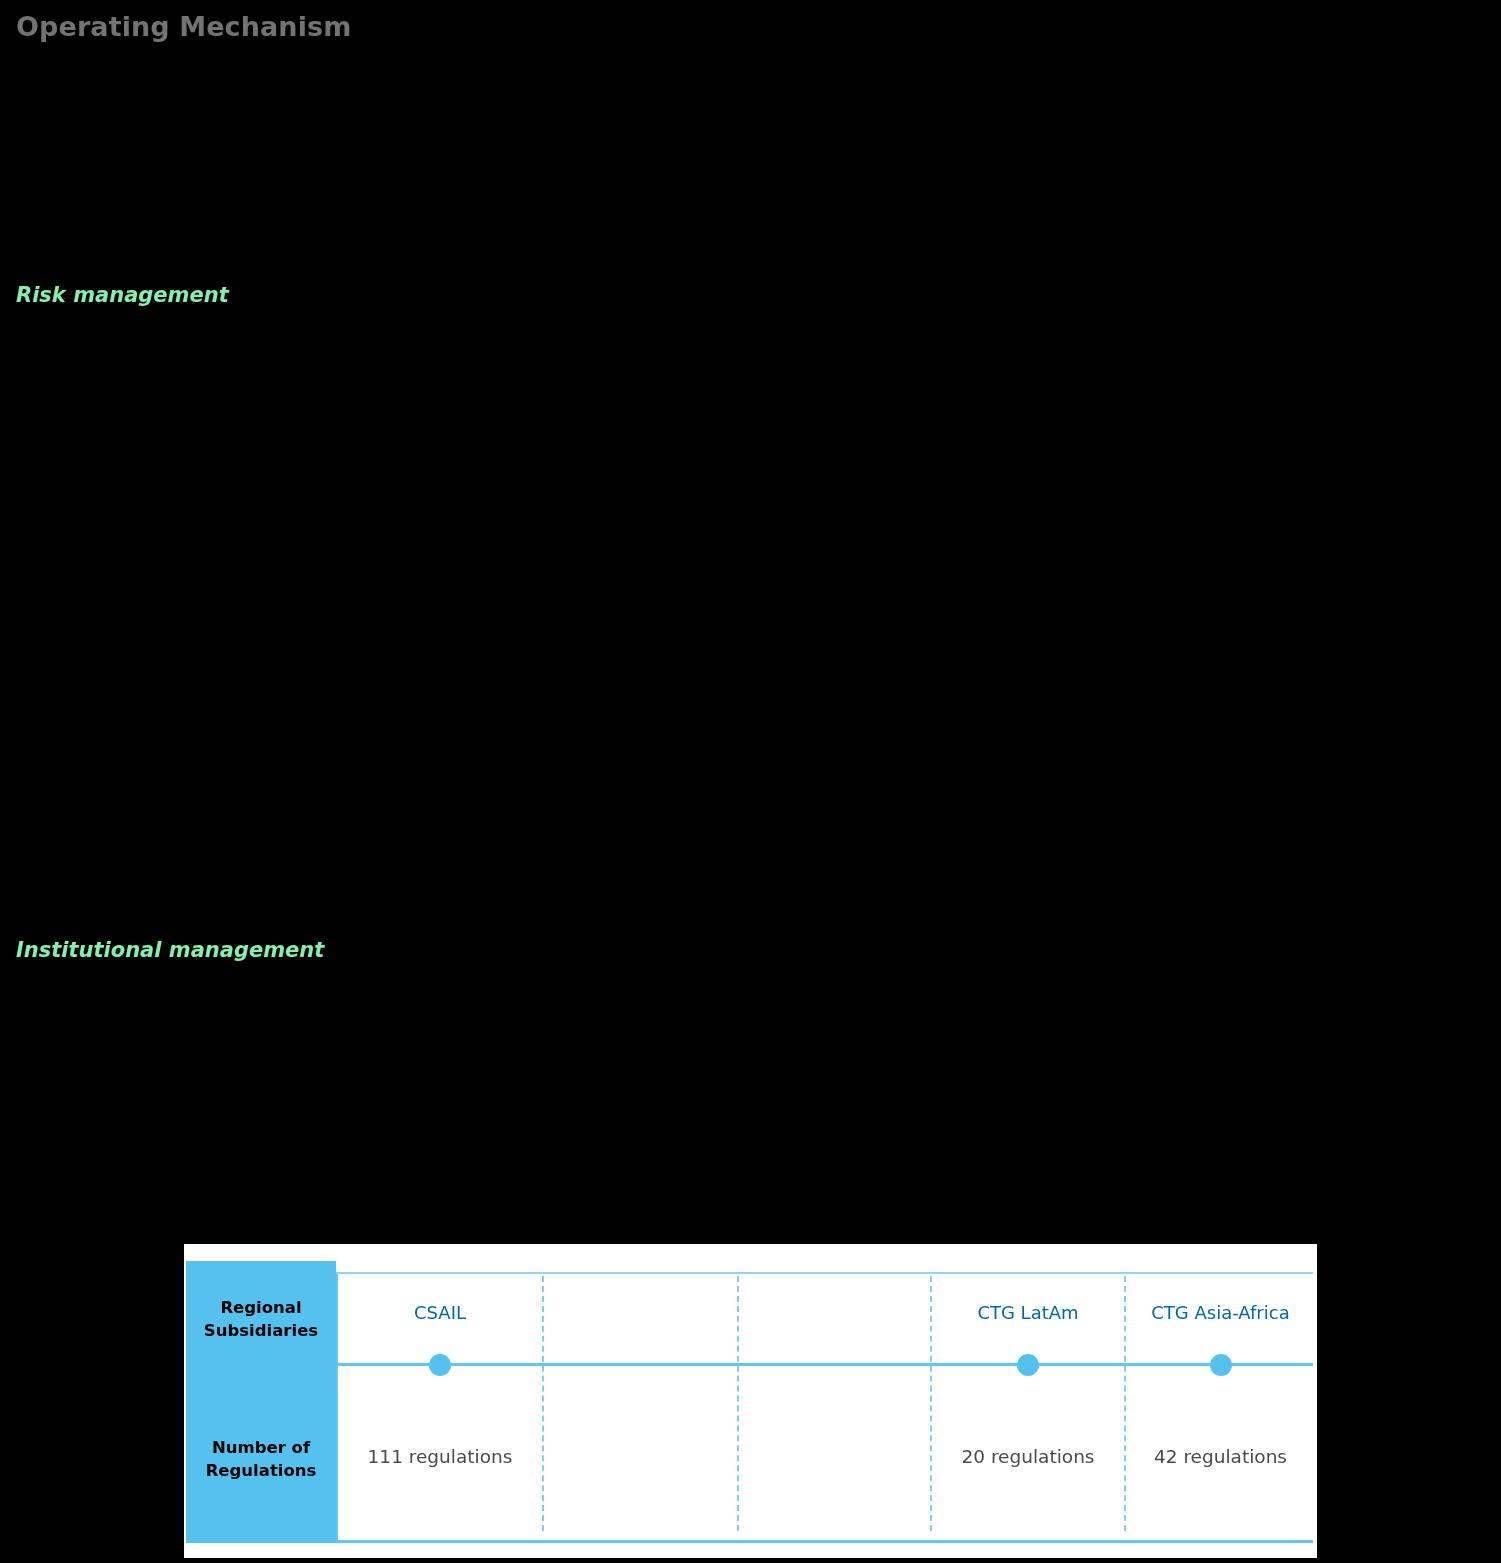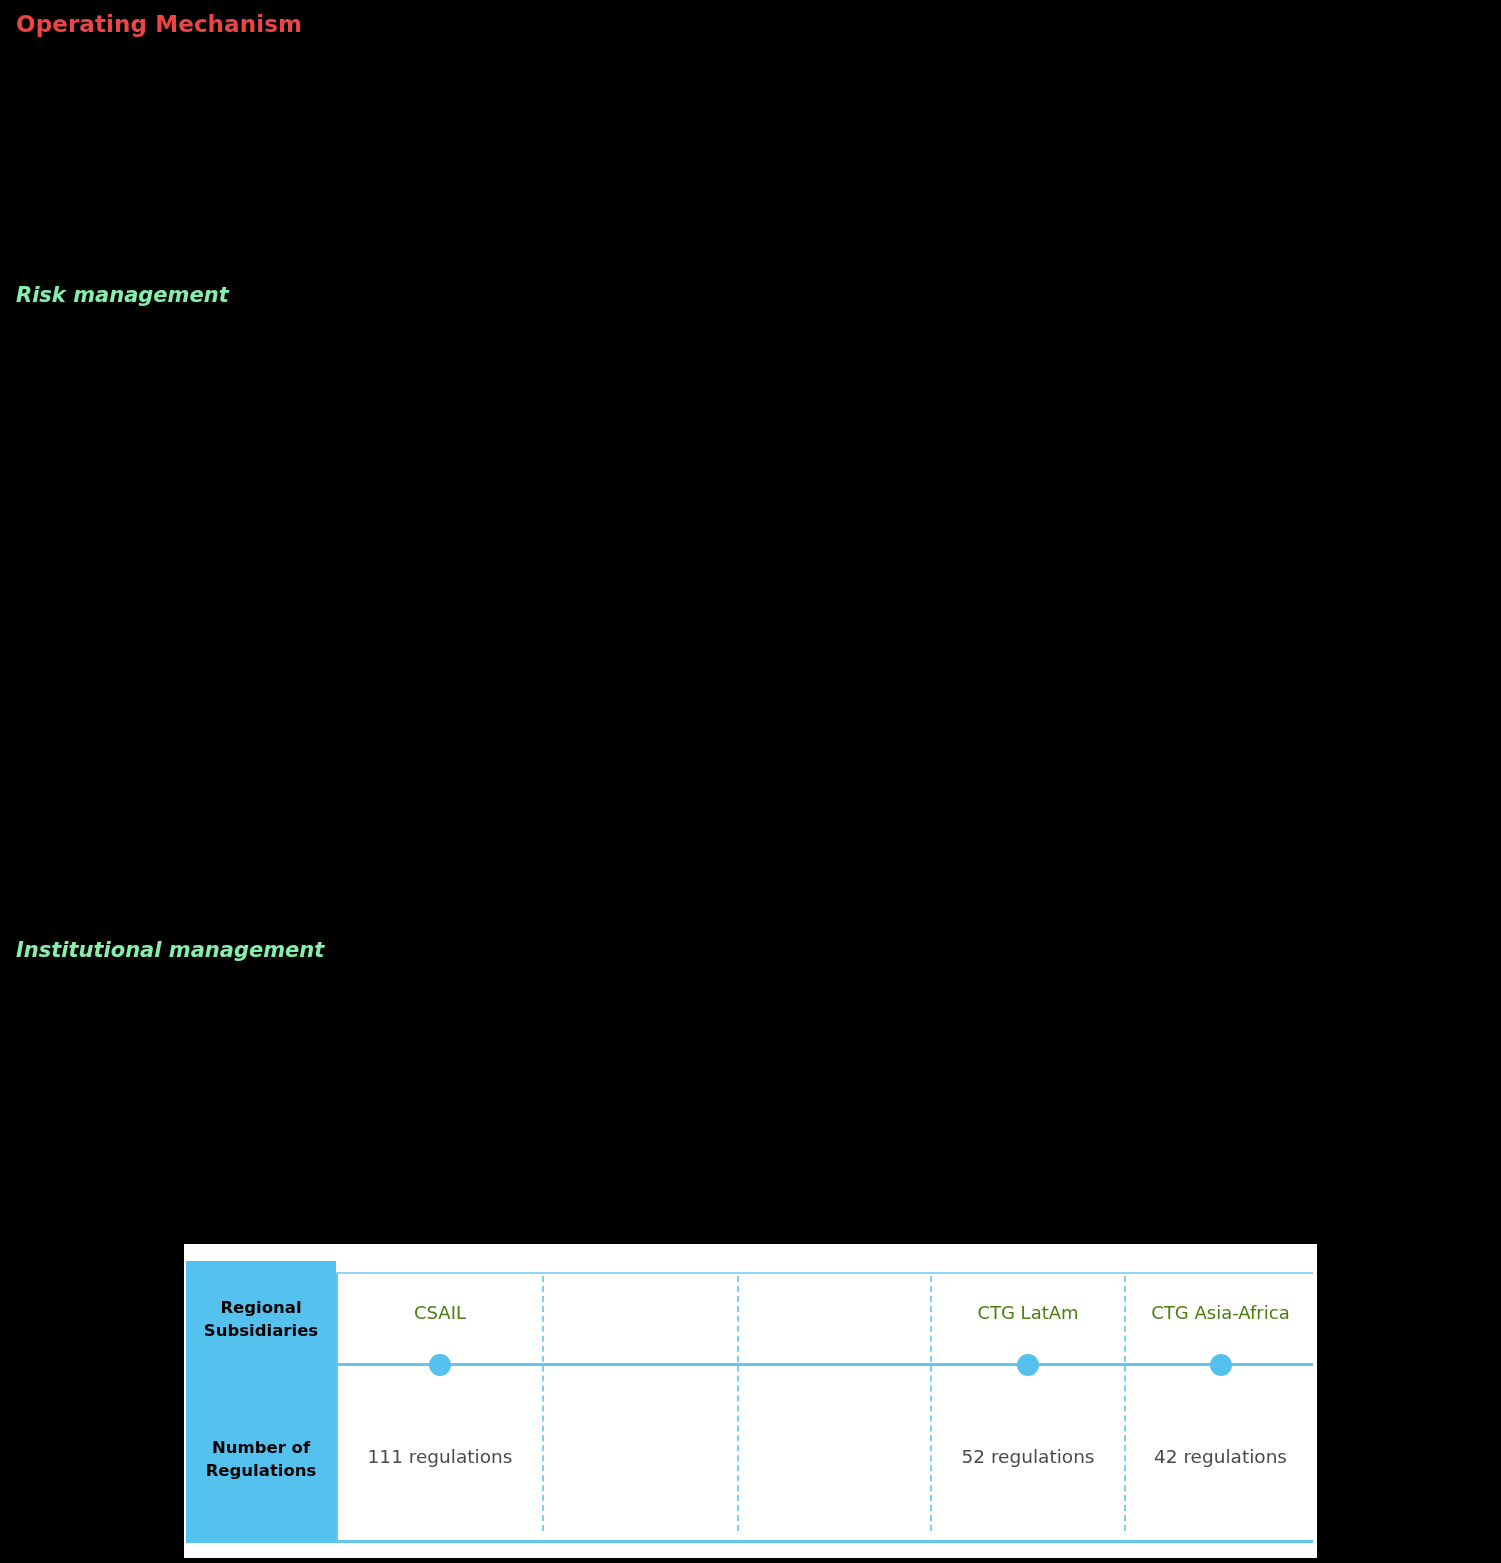--- a/index.html
+++ b/index.html
@@ -13,24 +13,24 @@
     position: relative;
     overflow: hidden;
     font-family: "DejaVu Sans", "Liberation Sans", sans-serif;
   }
 
   
   #slide-title {
     position: absolute;
     left: 16px;
     top: 11px;
-    font-size: 23px;
+    font-size: 27px;
     font-weight: 700;
     letter-spacing: 0.1px;
-    color: #ef4444;
+    color: #737373;
     white-space: nowrap;
   }
 
   
   .section-heading {
     position: absolute;
     left: 16px;
     font-size: 21px;
     font-weight: 700;
     font-style: italic;
@@ -117,21 +117,21 @@
     top: 0;
     height: 314px;
   }
   .col-header {
     position: absolute;
     top: 58px;
     left: 0;
     width: 100%;
     text-align: center;
     font-size: 18px;
-    color: #4d7c0f;
+    color: #0369a1;
     white-space: nowrap;
   }
   .col-dot {
     position: absolute;
     top: 110px;
     left: 50%;
     margin-left: -11px;
     width: 22px;
     height: 22px;
     border-radius: 50%;
@@ -195,21 +195,21 @@
         <span class="vline">111 regulations</span>
       </div>
     </div>
 
 
 
     <div class="col" style="left:596px; width:192px">
       <div class="col-header">CTG LatAm</div>
       <div class="col-dot"></div>
       <div class="col-value">
-        <span class="vline">52 regulations</span>
+        <span class="vline">20 regulations</span>
       </div>
     </div>
 
     <div class="col" style="left:790px; width:189px">
       <div class="col-header">CTG Asia-Africa</div>
       <div class="col-dot"></div>
       <div class="col-value">
         <span class="vline">42 regulations</span>
       </div>
     </div>

